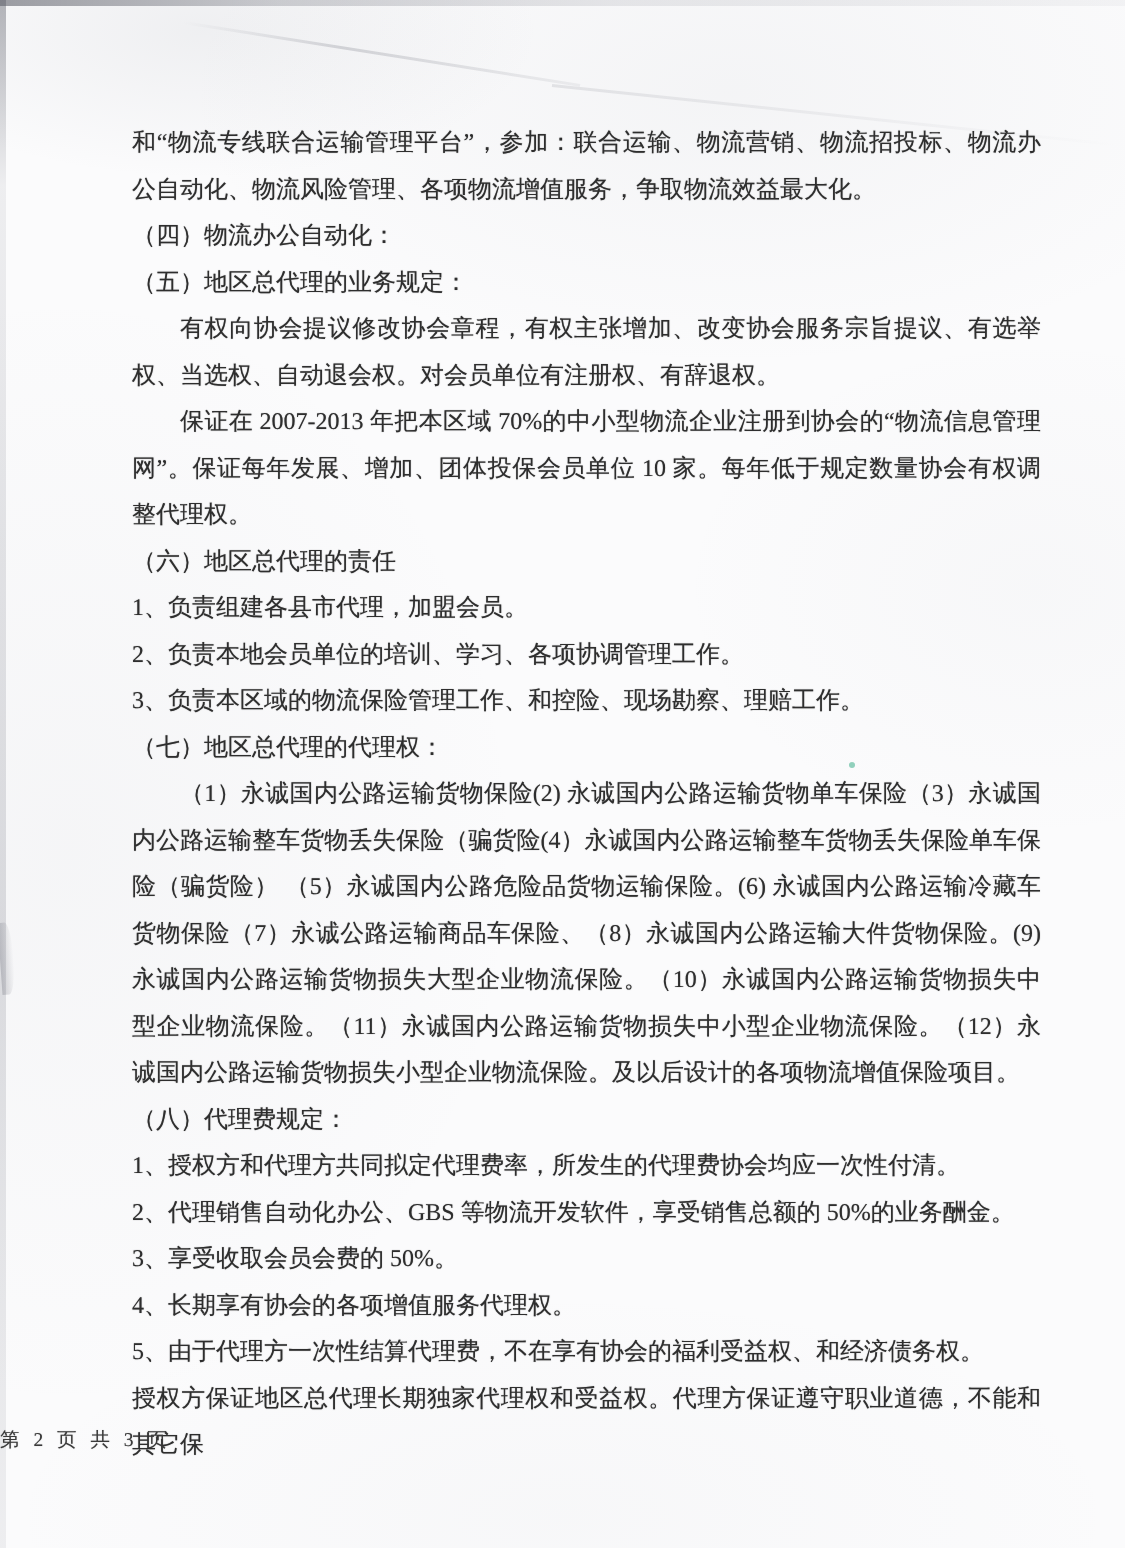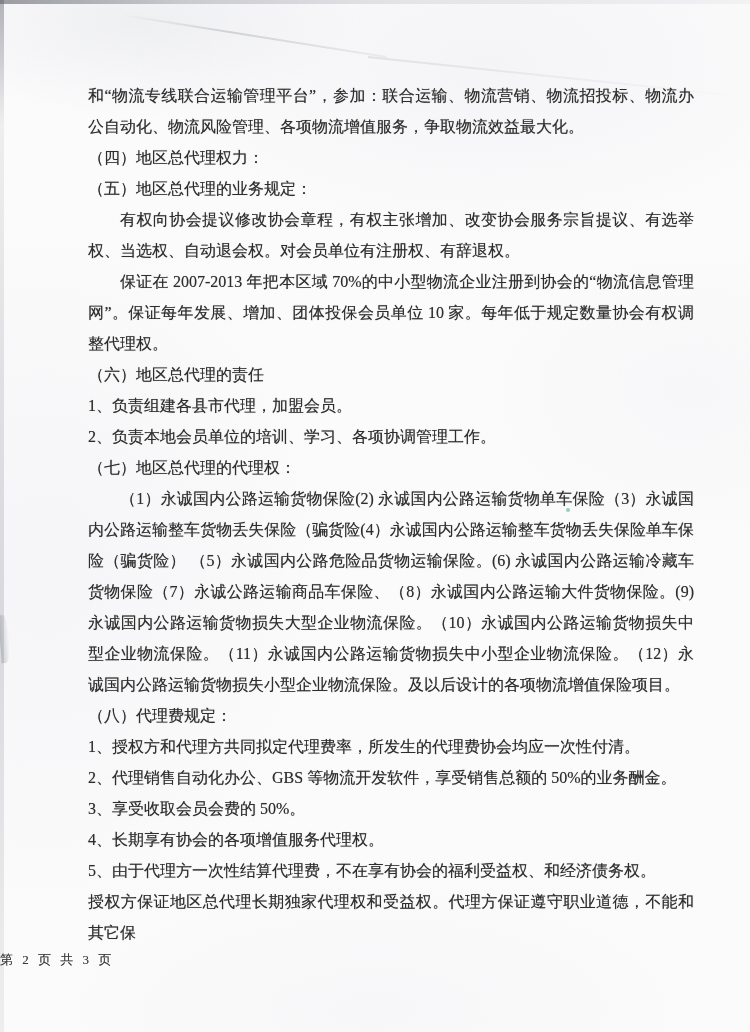--- a/index.html
+++ b/index.html
@@ -112,27 +112,28 @@
 <div class="page">
   <div class="scan-edge-top"></div>
   <div class="scan-edge-left"></div>
   <div class="crease-1"></div>
   <div class="crease-2"></div>
   <div class="fold-mark"></div>
   <div class="ink-speck"></div>
 
   <div class="content">
       <p class="para">和“物流专线联合运输管理平台”，参加：联合运输、物流营销、物流招投标、物流办公自动化、物流风险管理、各项物流增值服务，争取物流效益最大化。</p>
-      <p class="para">（四）地区总代理权力：</p>
+      <p class="para">（四）物流办公自动化：</p>
       <p class="para">（五）地区总代理的业务规定：</p>
       <p class="para indent">有权向协会提议修改协会章程，有权主张增加、改变协会服务宗旨提议、有选举权、当选权、自动退会权。对会员单位有注册权、有辞退权。</p>
       <p class="para indent">保证在 2007-2013 年把本区域 70%的中小型物流企业注册到协会的“物流信息管理网”。保证每年发展、增加、团体投保会员单位 10 家。每年低于规定数量协会有权调整代理权。</p>
       <p class="para">（六）地区总代理的责任</p>
       <p class="para">1、负责组建各县市代理，加盟会员。</p>
       <p class="para">2、负责本地会员单位的培训、学习、各项协调管理工作。</p>
+      <p class="para">3、负责本区域的物流保险管理工作、和控险、现场勘察、理赔工作。</p>
       <p class="para">（七）地区总代理的代理权：</p>
       <p class="para indent">（1）永诚国内公路运输货物保险(2) 永诚国内公路运输货物单车保险（3）永诚国内公路运输整车货物丢失保险（骗货险(4）永诚国内公路运输整车货物丢失保险单车保险（骗货险） （5）永诚国内公路危险品货物运输保险。(6) 永诚国内公路运输冷藏车货物保险（7）永诚公路运输商品车保险、（8）永诚国内公路运输大件货物保险。(9) 永诚国内公路运输货物损失大型企业物流保险。（10）永诚国内公路运输货物损失中型企业物流保险。（11）永诚国内公路运输货物损失中小型企业物流保险。（12）永诚国内公路运输货物损失小型企业物流保险。及以后设计的各项物流增值保险项目。</p>
       <p class="para">（八）代理费规定：</p>
       <p class="para">1、授权方和代理方共同拟定代理费率，所发生的代理费协会均应一次性付清。</p>
       <p class="para">2、代理销售自动化办公、GBS 等物流开发软件，享受销售总额的 50%的业务酬金。</p>
       <p class="para">3、享受收取会员会费的 50%。</p>
       <p class="para">4、长期享有协会的各项增值服务代理权。</p>
       <p class="para">5、由于代理方一次性结算代理费，不在享有协会的福利受益权、和经济债务权。</p>
       <p class="para">授权方保证地区总代理长期独家代理权和受益权。代理方保证遵守职业道德，不能和其它保</p>
     </div>

